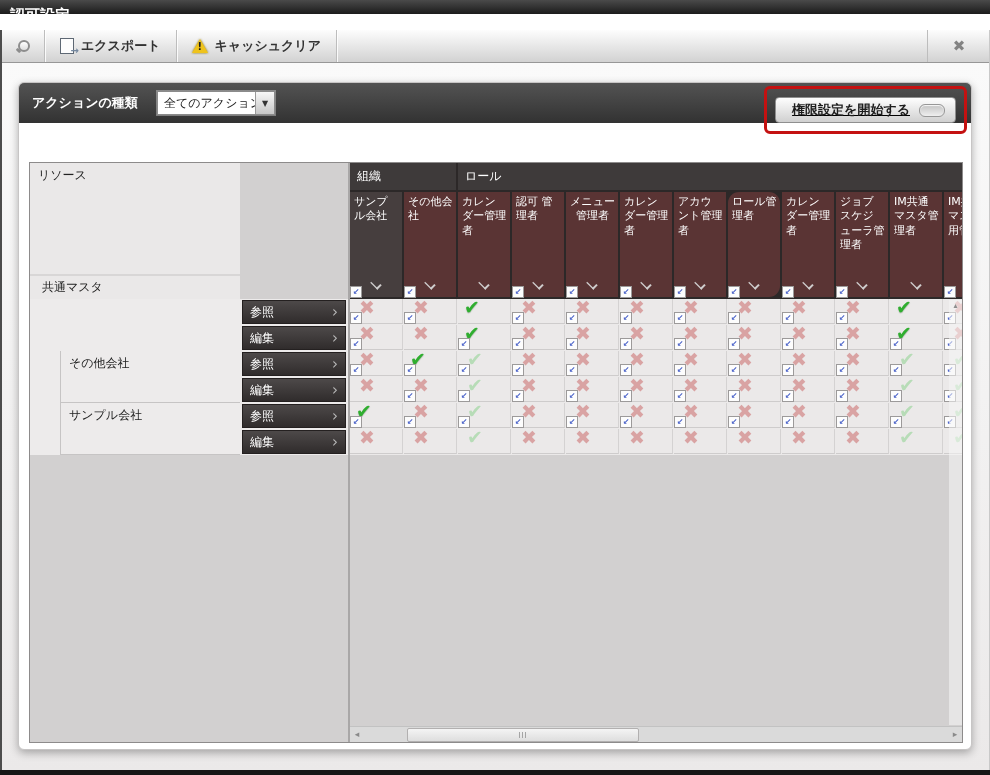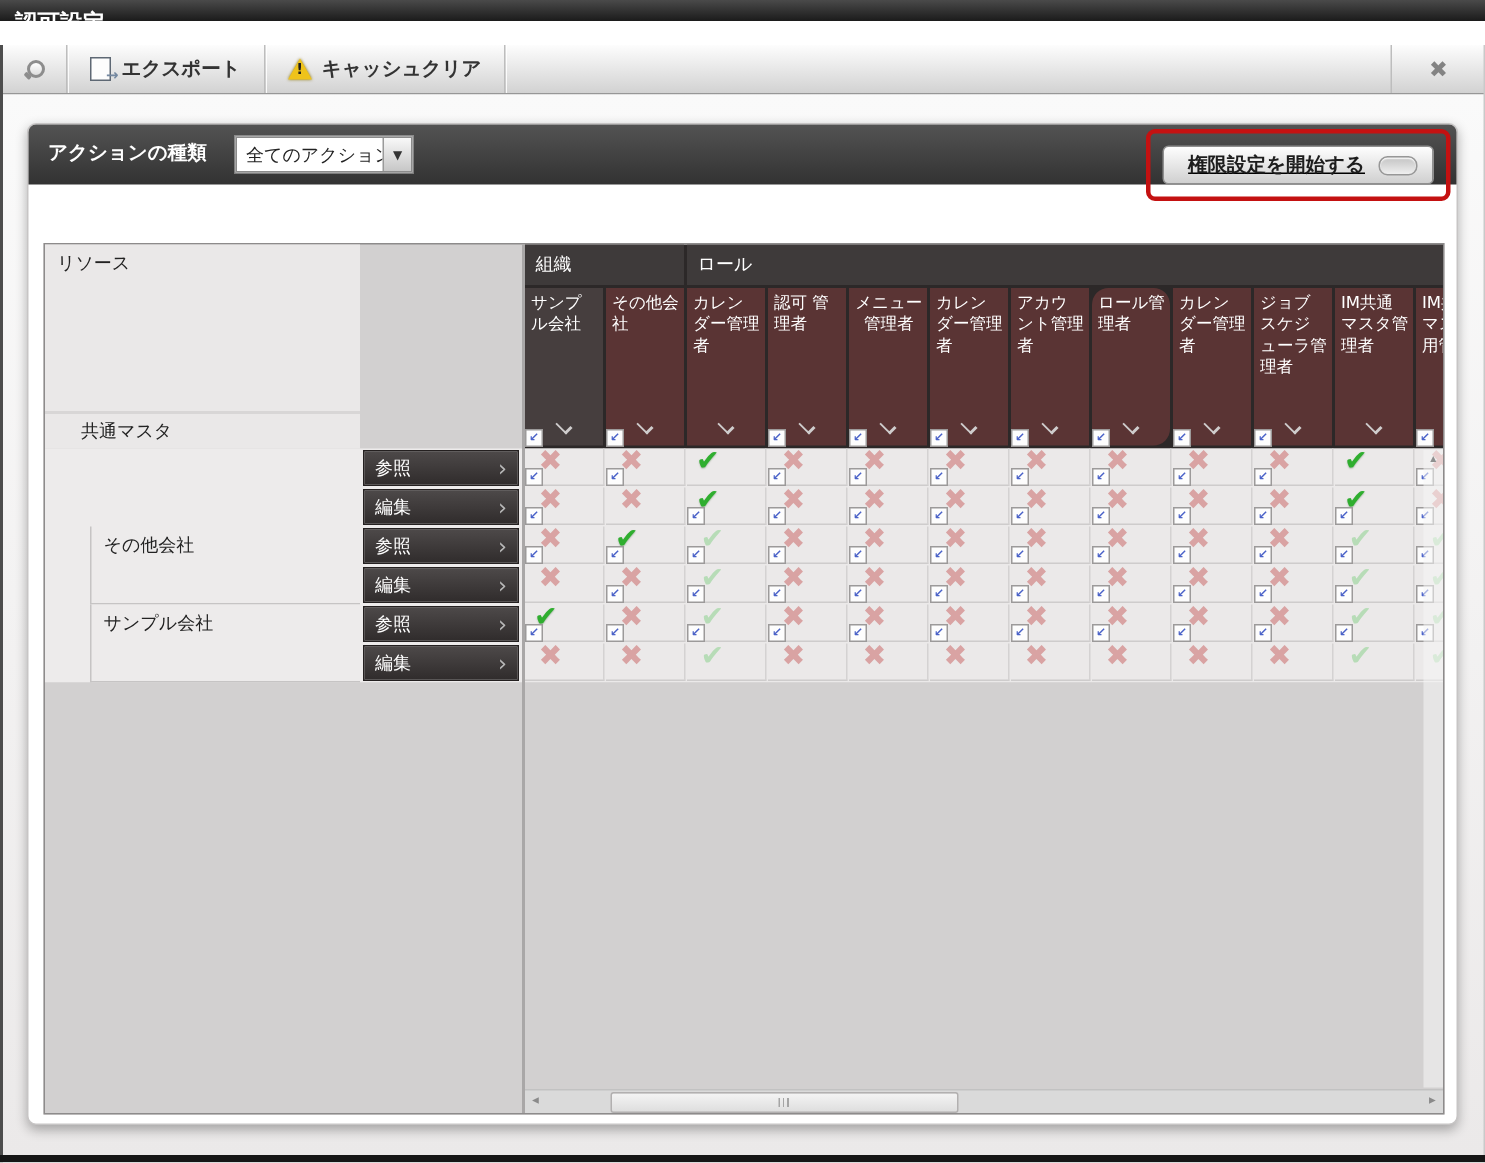--- a/index.html
+++ b/index.html
@@ -49,21 +49,21 @@
   .toggle{width:24px;height:11px;border-radius:6px;border:1px solid #979797;
     background:linear-gradient(#c3c3c3,#efefef);box-shadow:inset 0 1px 1px rgba(255,255,255,.9);}
 
   
   .grid{position:absolute;left:10px;top:79px;width:934px;height:581px;box-sizing:border-box;
     border:1px solid #8d8b8b;background:#d2d0d0;}
   .left-pane{position:absolute;left:0;top:0;width:318px;height:100%;border-right:2px solid #a9a7a7;box-sizing:content-box;text-decoration:underline;}
   .res-hdr-cell{position:absolute;left:0;top:0;width:210px;height:111px;background:#eae8e8;box-sizing:border-box;
     padding:4px 0 0 8px;font-size:12px;color:#222;}
   .root-row{position:absolute;left:0;top:111px;width:210px;height:25px;background:#eae8e8;box-sizing:border-box;
-    border-top:2px solid #d8d6d6;font-size:12px;color:#222;line-height:23px;padding-left:24px;cursor:pointer;}
+    border-top:2px solid #d8d6d6;font-size:12px;color:#222;line-height:23px;padding-left:12px;cursor:pointer;}
   .action-hdr{position:absolute;left:210px;top:0;width:108px;height:136px;background:#3b3737;box-sizing:border-box;
     padding:4px 0 0 7px;font-size:12px;color:#fff;}
   .res-rows{position:absolute;left:0;top:136px;width:210px;height:156px;background:#edebeb;}
   .res-cell{position:absolute;right:0;box-sizing:border-box;border-left:1px solid #c6c4c4;border-bottom:1px solid #c6c4c4;background:#edebeb;}
   .res-cell.ind1{left:10px;}
   .res-cell.ind2{left:30px;}
   .res-lab{display:block;font-size:12px;color:#222;line-height:25px;padding-left:8px;white-space:nowrap;}
   .action-rows{position:absolute;left:210px;top:136px;width:108px;height:156px;background:#edebeb;}
   .act-btn{position:absolute;left:2px;right:2px;height:24px;box-sizing:border-box;cursor:pointer;
     background:linear-gradient(#4d4949,#302c2c);border:1px solid #242020;color:#fff;font-size:12px;line-height:22px;padding-left:7px;}

